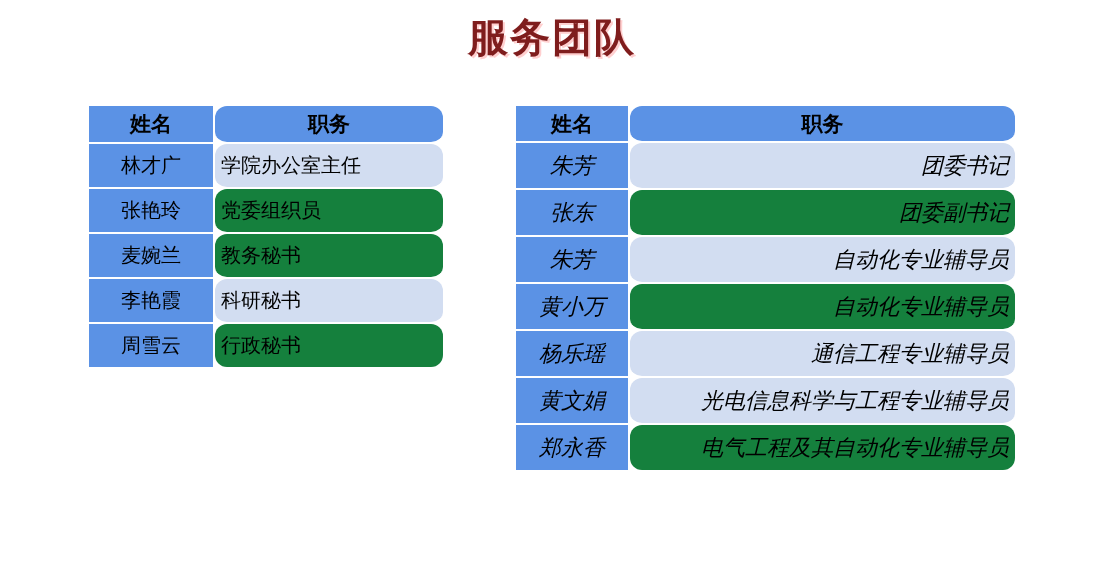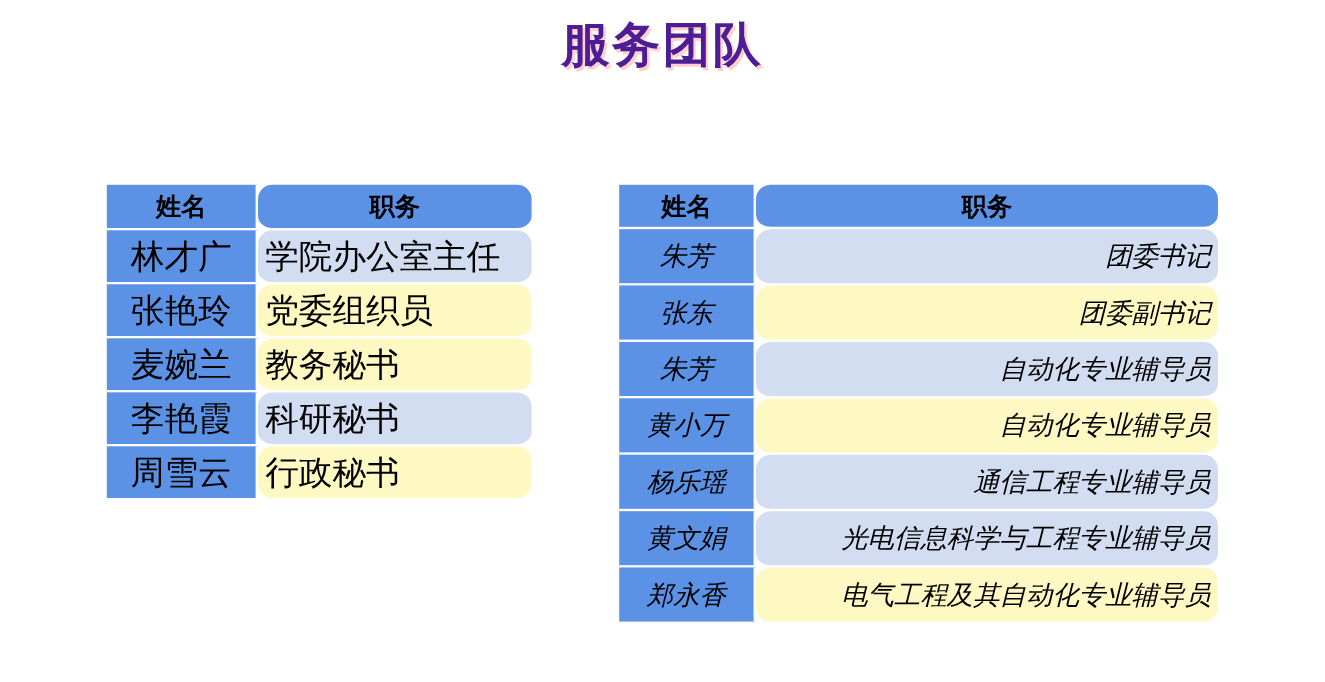--- a/index.html
+++ b/index.html
@@ -19,33 +19,32 @@
   .page-title {
     position: absolute;
     top: 14px;
     left: 0;
     width: 1104px;
     text-align: center;
     font-family: "Liberation Serif", "DejaVu Serif", serif;
     font-size: 40px;
     line-height: 48px;
     font-weight: 700;
-    color: #4c1d95;
+    color: #7f1d1d;
     text-shadow: 2px 2px 0 #FFCFCF;
     letter-spacing: 2px;
     white-space: nowrap;
   }
 
   
   .tbl {
     position: absolute;
     border-collapse: separate;
     border-spacing: 0;
     table-layout: fixed;
-    margin-top: 48px;
   }
   .tbl td, .tbl th {
     padding: 0 6px;
     margin: 0;
     vertical-align: middle;
     font-weight: normal;
     color: #000000;
     border-bottom: 2px solid #FFFFFF;
     border-right: 2px solid #FFFFFF;
     overflow: hidden;
@@ -61,30 +60,30 @@
   }
 
   
   .namecell {
     background: #5B92E5;
     text-align: center;
   }
 
   
   .role-a { background: #D2DDF1; }
-  .role-b { background: #fef9c3; }
+  .role-b { background: #15803d; }
 
   
   #table-left {
     left: 89px;
     top: 106px;
     width: 354px;
   }
   #table-left .hdr th { height: 36px; font-size: 21px; }
-  #table-left td { height: 43px; font-size: 28px; }
+  #table-left td { height: 43px; font-size: 20px; }
   #table-left .namecell { width: 112px; }
   #table-left .rolecell { text-align: left; }
 
   
   #table-right {
     left: 516px;
     top: 106px;
     width: 499px;
   }
   #table-right .hdr th { height: 35px; font-size: 21px; }

